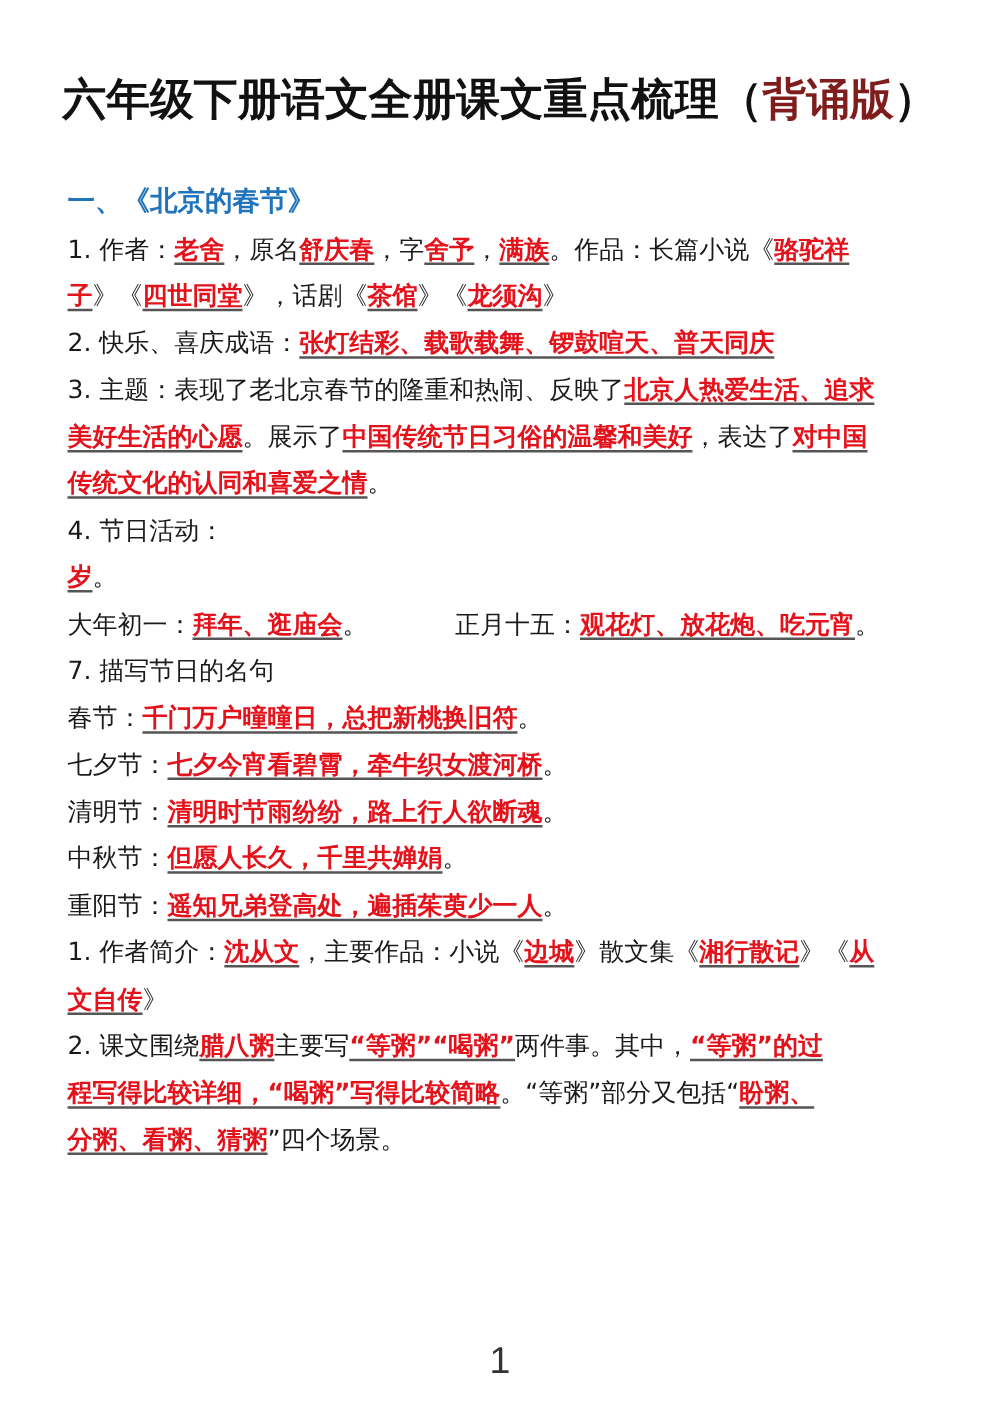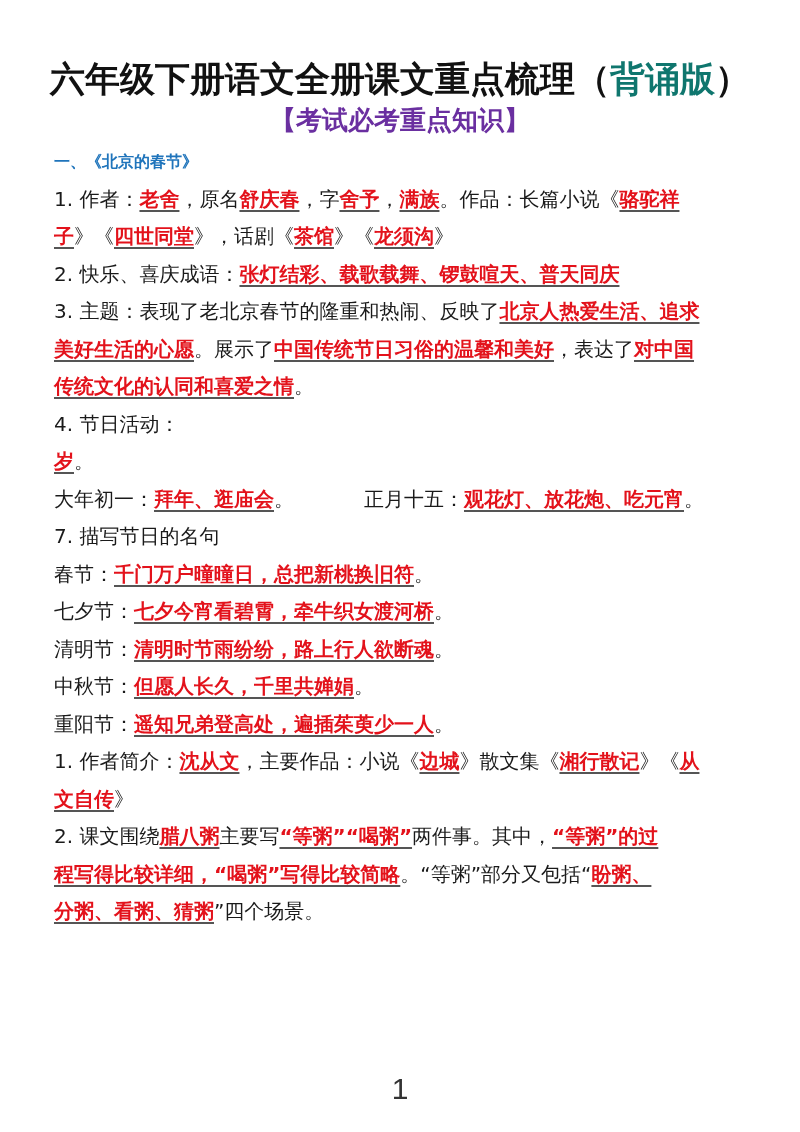--- a/index.html
+++ b/index.html
@@ -26,21 +26,21 @@
       top: 56px;
       left: 0;
       width: 800px;
       text-align: center;
       font-size: 35px;
       font-weight: bold;
       letter-spacing: 0px;
       color: #111111;
       white-space: nowrap;
     }
-    .title .accent { color: #0f766e; }
+    .title .accent { color: #7f1d1d; }
     .subtitle {
       position: absolute;
       top: 103px;
       left: 0;
       width: 800px;
       text-align: center;
       font-size: 26px;
       font-weight: bold;
       color: #6a2fa0;
       white-space: nowrap;
@@ -53,21 +53,21 @@
       font-size: 20px;
       line-height: 37.5px;
     }
     .line {
       white-space: nowrap;
       height: 37.5px;
     }
     .heading {
       color: #1f74bb;
       font-weight: bold;
-      font-size: 16px;
+      font-size: 22px;
     }
     .hl {
       color: #e3121b;
       font-weight: bold;
       text-decoration: underline;
       text-decoration-color: #555555;
       text-decoration-thickness: 2px;
       text-underline-offset: 4px;
     }
     .gap { display: inline-block; width: 80px; }
@@ -83,21 +83,20 @@
       color: #333333;
     }
   </style>
 </head>
 <body>
 
 <div class="page">
 
   <div class="title"><span>六年级下册语文全册课文重点梳理（</span><span class="accent">背诵版</span><span>）</span></div>
 
-  <div class="subtitle">【考试必考重点知识】</div>
 
   <div class="content">
 
     <div class="line heading">一、《北京的春节》</div>
 
     <div class="line"><span>1. 作者：</span><span class="hl">老舍</span><span>，原名</span><span class="hl">舒庆春</span><span>，字</span><span class="hl">舍予</span><span>，</span><span class="hl">满族</span><span>。作品：长篇小说《</span><span class="hl">骆驼祥</span></div>
 
     <div class="line"><span class="hl">子</span><span>》《</span><span class="hl">四世同堂</span><span>》，话剧《</span><span class="hl">茶馆</span><span>》《</span><span class="hl">龙须沟</span><span>》</span></div>
 
     <div class="line"><span>2. 快乐、喜庆成语：</span><span class="hl">张灯结彩、载歌载舞、锣鼓喧天、普天同庆</span></div>

